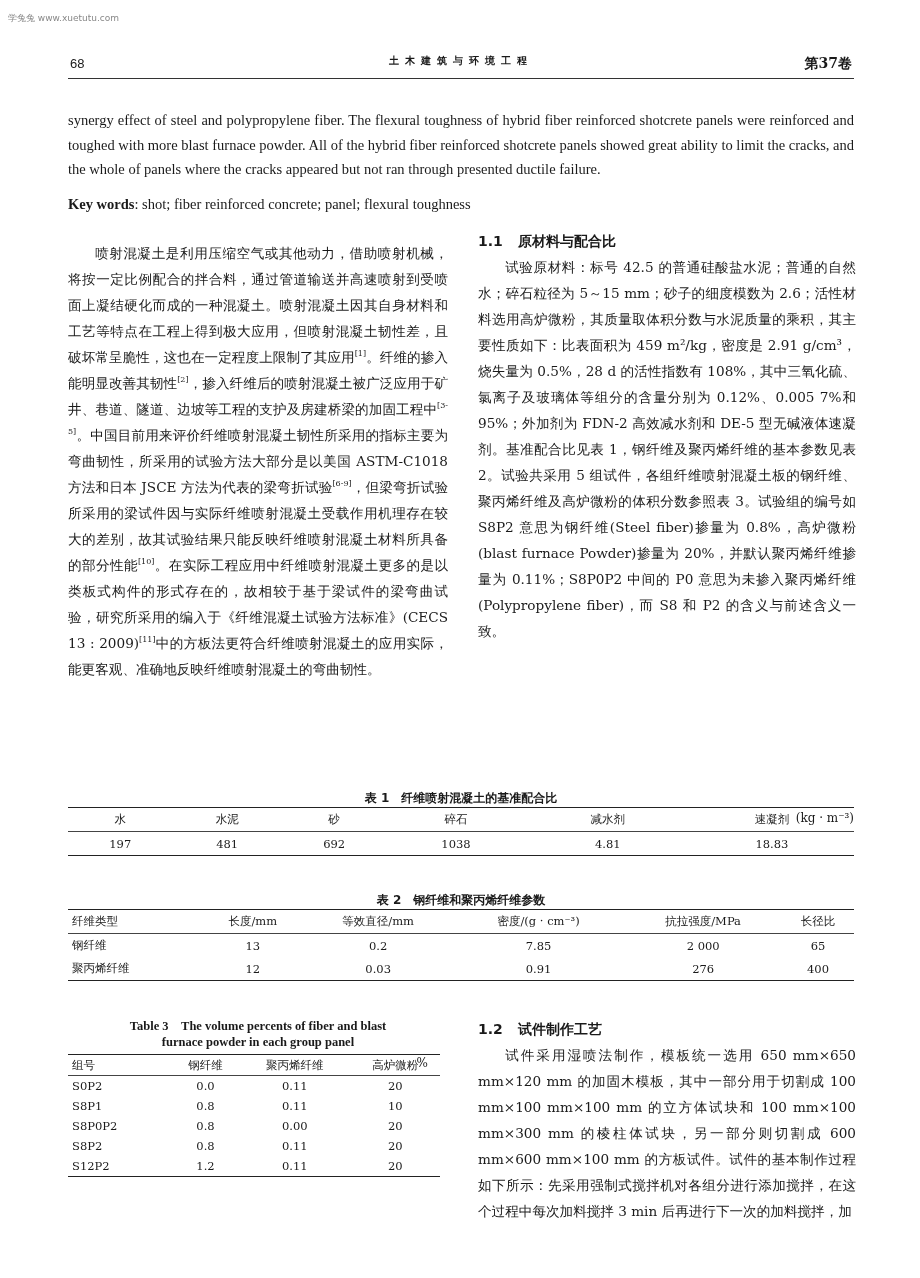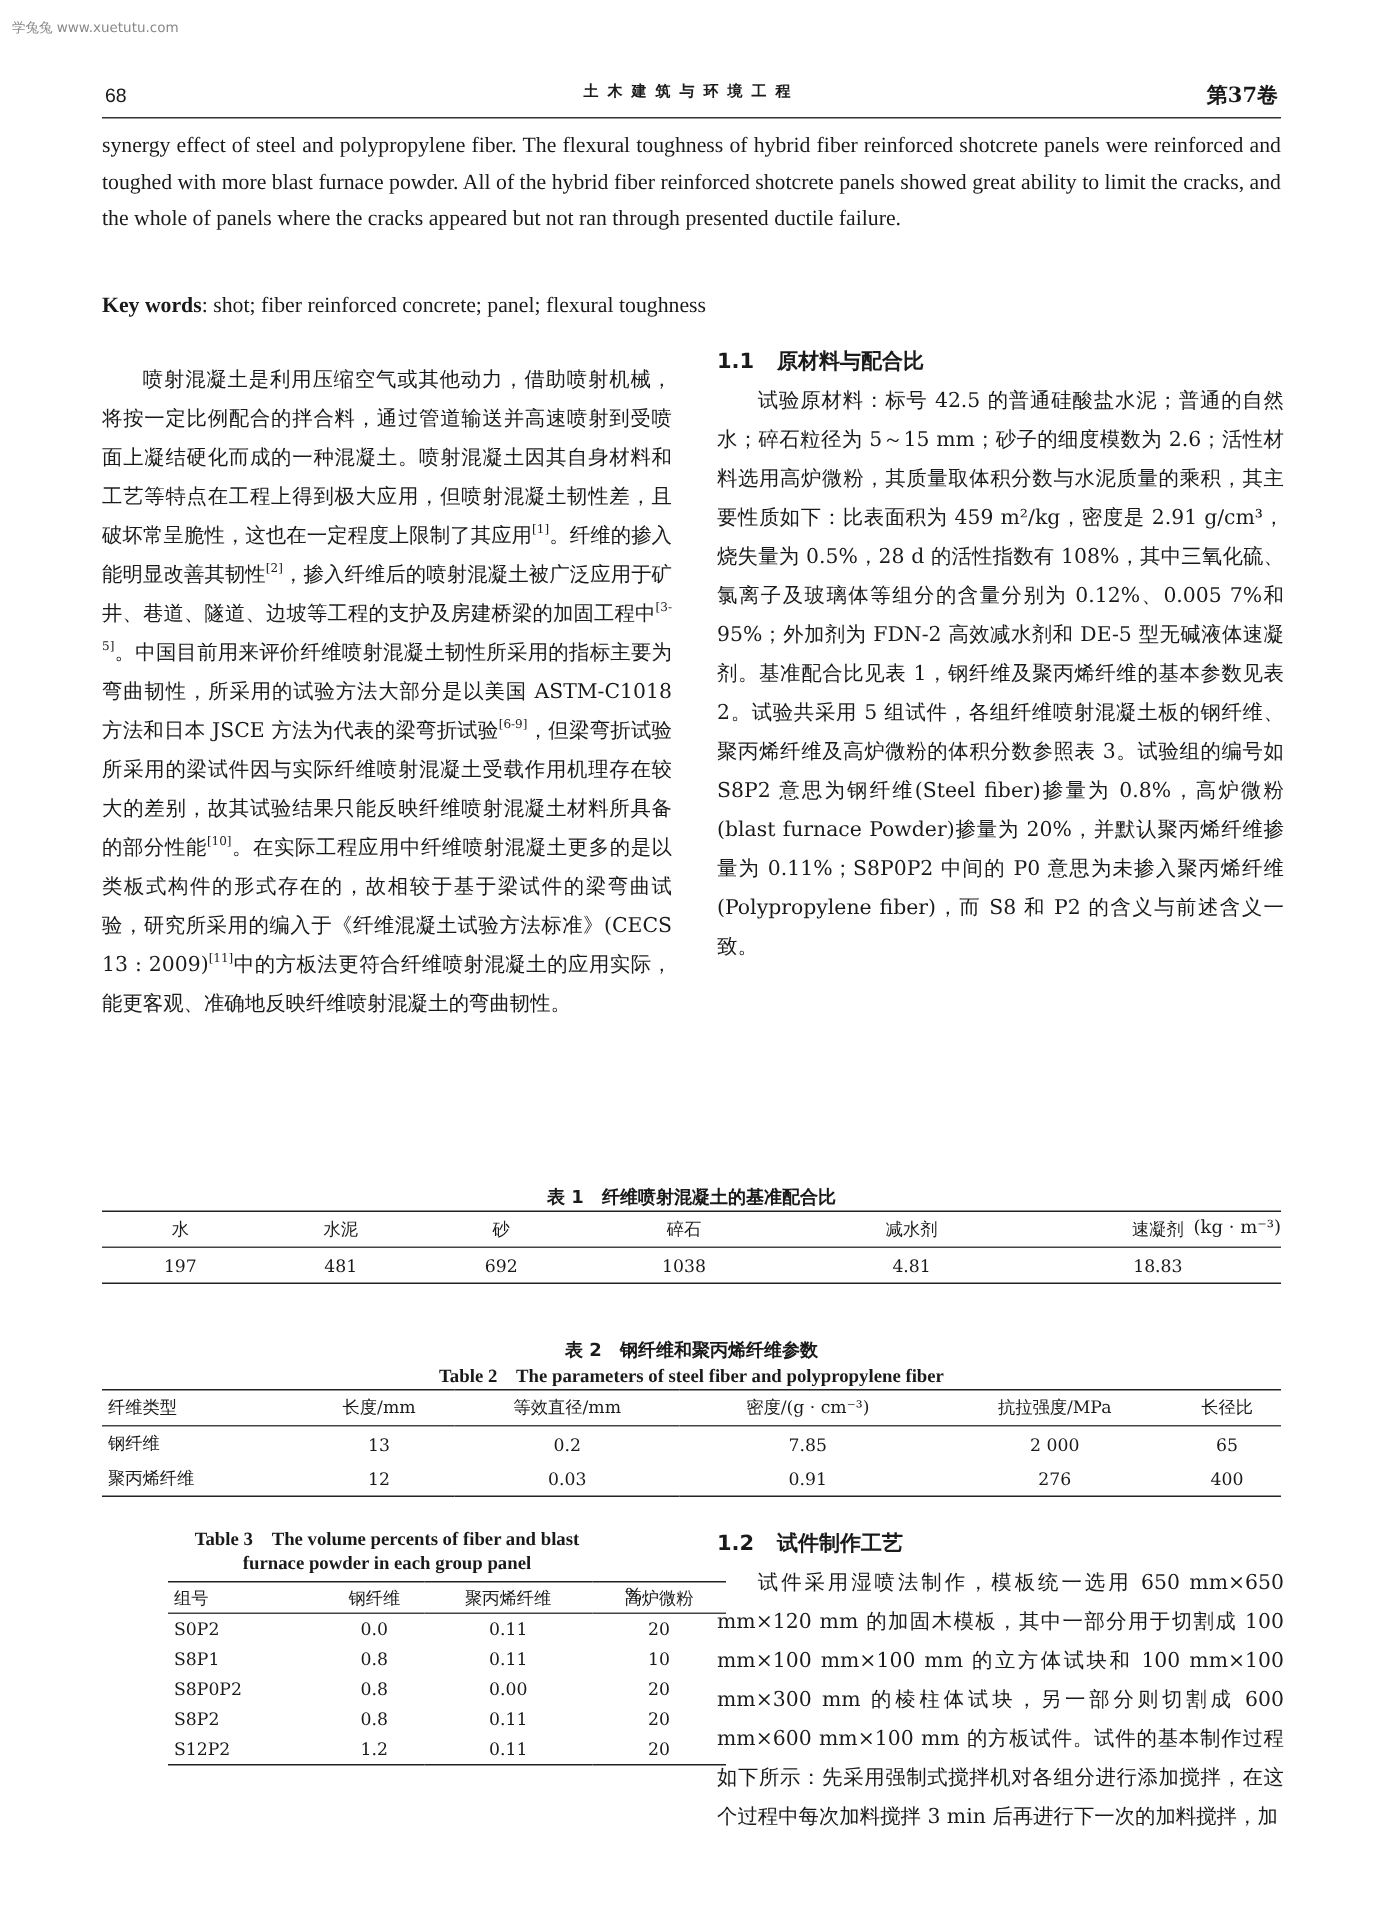--- a/index.html
+++ b/index.html
@@ -6,21 +6,21 @@
   body { width: 920px; height: 1278px; position: relative; overflow: hidden;
          font-family: "DejaVu Serif", "Liberation Serif", serif; color: #1a1a1a; }
   .watermark { position: absolute; left: 8px; top: 12px; font-size: 9px; color: #888;
                font-family: "DejaVu Sans", sans-serif; }
   .header { position: absolute; left: 68px; top: 52px; width: 786px; height: 26px;
             border-bottom: 1.5px solid #333; }
   .header .pnum { position: absolute; left: 2px; top: 4px; font-size: 13px; font-family: "Liberation Sans", sans-serif; }
   .header .jtitle { position: absolute; left: 0; right: 0; top: 2px; text-align: center; font-size: 10px; letter-spacing: 6px; font-weight: bold; }
   .header .vol { position: absolute; right: 2px; top: 3px; font-size: 14px; font-weight: bold; }
 
-  .abstract { position: absolute; left: 68px; top: 85px; width: 786px; font-family: "Liberation Serif", serif;
+  .abstract { position: absolute; left: 68px; top: 108px; width: 786px; font-family: "Liberation Serif", serif;
               font-size: 14.5px; line-height: 24.5px; text-align: justify; }
   .keywords { position: absolute; left: 68px; top: 196px; width: 786px; font-family: "Liberation Serif", serif; font-size: 14.5px; }
   .keywords b { font-weight: bold; }
 
   .col { position: absolute; font-size: 13.6px; line-height: 26px; text-align: justify; }
   .col-left { left: 68px; top: 240px; width: 380px; }
   .col-right { left: 478px; top: 228px; width: 378px; }
   .indent { text-indent: 2em; }
   sup { font-size: 8px; vertical-align: super; line-height: 0; }
 
@@ -41,21 +41,21 @@
   #t1 table { width: 786px; text-align: center; }
   #t1 .units { position: absolute; right: 0; top: 21px; font-size: 12px; }
 
   #t2 { position: absolute; left: 68px; top: 892px; width: 786px; }
   #t2 table { width: 786px; }
   #t2 td, #t2 th { text-align: center; }
   #t2 td:first-child, #t2 th:first-child { text-align: left; padding-left: 4px; width: 130px; }
 
   #t3 { position: absolute; left: 68px; top: 1018px; width: 380px; }
   #t3 .units { position: absolute; right: 20px; top: 38px; font-size: 12px; }
-  #t3 table { width: 372px; margin-top: 4px; margin-left: 44px; }
+  #t3 table { width: 372px; margin-top: 4px; }
   #t3 td, #t3 th { text-align: center; height: 20px; }
   #t3 td:first-child, #t3 th:first-child { text-align: left; padding-left: 4px; width: 100px; }
 
   .col-right2 { position: absolute; left: 478px; top: 1016px; width: 378px; font-size: 13.6px; line-height: 26px; text-align: justify; }
 </style>
 </head>
 <body>
 
 <div class="watermark">学兔兔 www.xuetutu.com</div>
 
@@ -101,21 +101,20 @@
       <td>1038</td>
       <td>4.81</td>
       <td>18.83</td>
     </tr>
       </tbody>
   </table>
 </div>
 
 <div id="t2">
   <div class="tcap-cn">表 2　钢纤维和聚丙烯纤维参数</div>
-  <div class="tcap-en">Table 2　The parameters of steel fiber and polypropylene fiber</div>
   <table class="t">
     <thead>
         <tr>
       <th>纤维类型</th>
       <th>长度/mm</th>
       <th>等效直径/mm</th>
       <th>密度/(g · cm⁻³)</th>
       <th>抗拉强度/MPa</th>
       <th>长径比</th>
     </tr>

